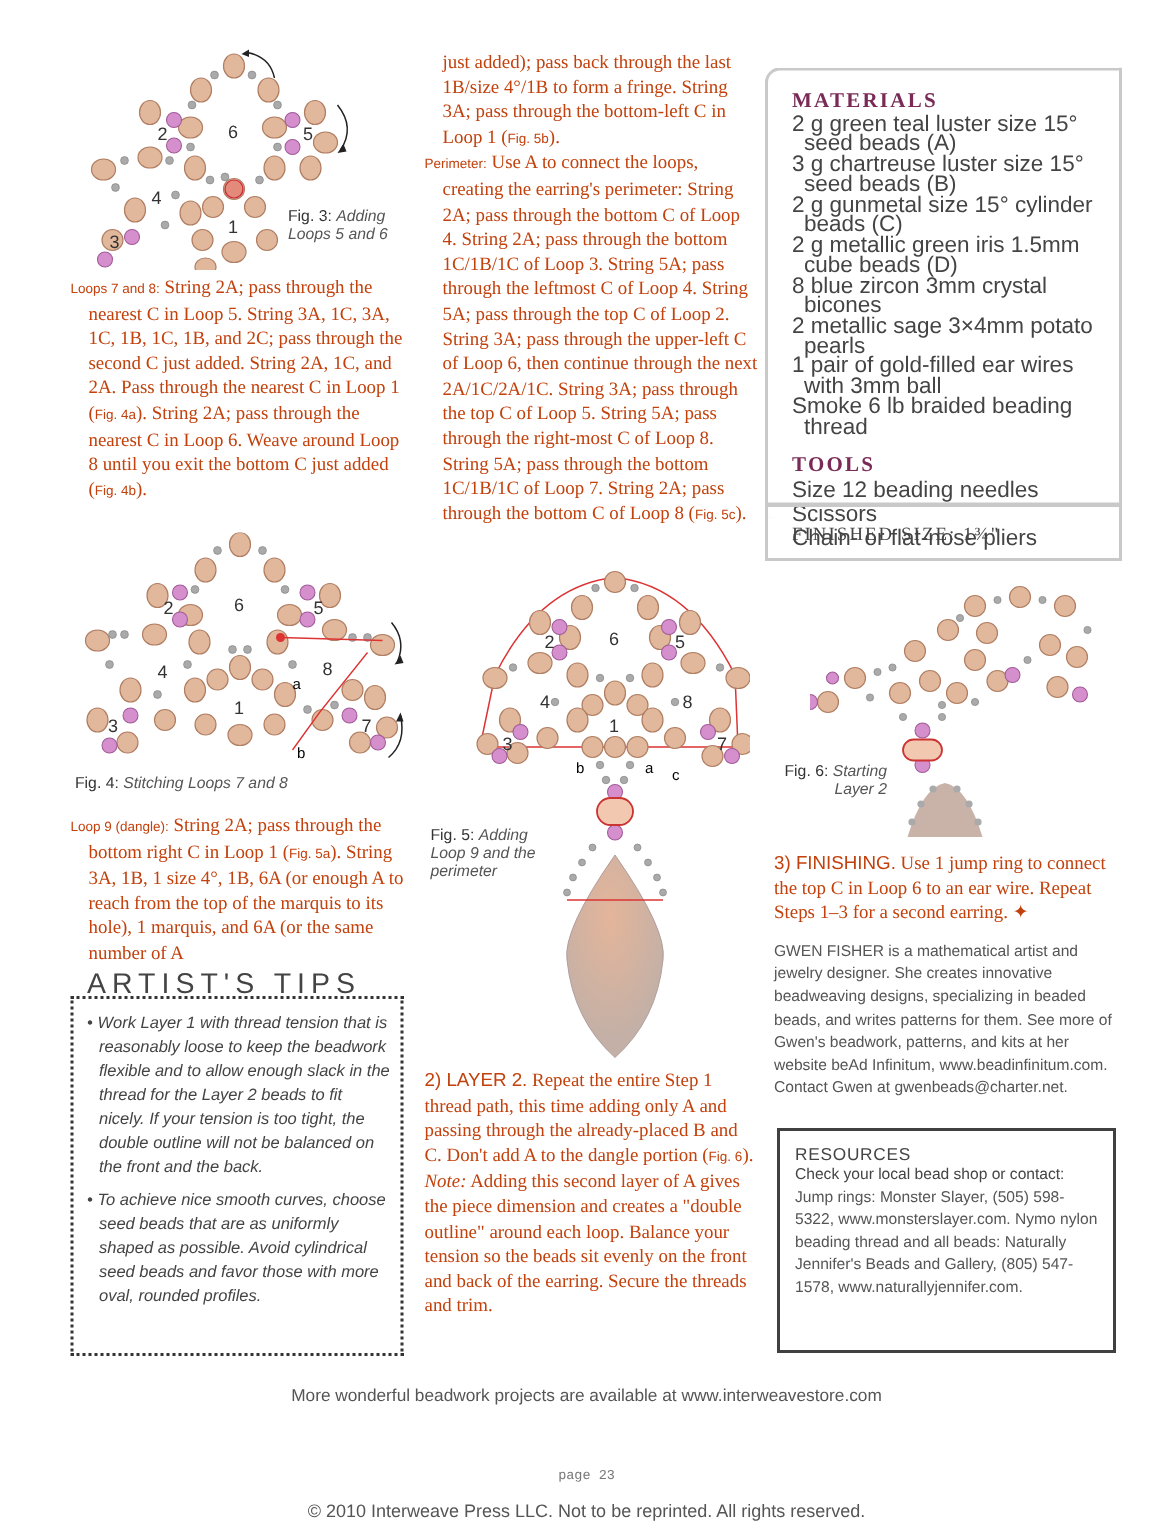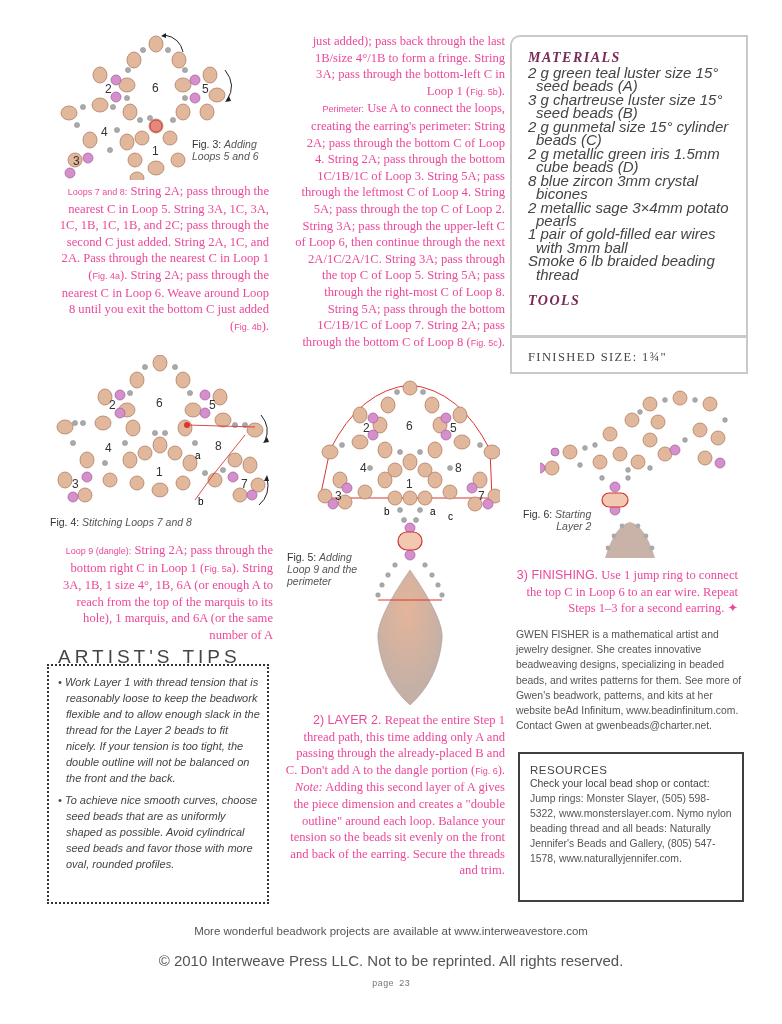--- a/index.html
+++ b/index.html
@@ -1,27 +1,27 @@
 <!DOCTYPE html>
 <html><head>
 <meta charset="utf-8">
 <style>
   html,body{margin:0;padding:0;background:#fff;}
   body{width:782px;height:1024px;position:relative;overflow:hidden;color:#3a3a3a;}
   .sans{font-family:"Liberation Sans","DejaVu Sans",sans-serif;}
   .abs{position:absolute;}
-  .body-text{font-family:"Liberation Serif","DejaVu Serif",serif;font-size:12.6px;line-height:16.6px;color:#ec4899;text-align:right;}
+  .body-text{font-family:"Liberation Serif","DejaVu Serif",serif;font-size:12.6px;line-height:16.6px;color:#c2410c;}
   .body-text .run{font-family:"Liberation Sans",sans-serif;font-size:9px;}
   .hang{padding-left:12px;text-indent:-12px;margin:0;}
   .cap{font-family:"Liberation Sans",sans-serif;font-size:10.5px;color:#333;line-height:12px;}
   .cap i{color:#555;}
   .lbl{font-family:"Liberation Sans",sans-serif;font-size:10px;}
   .num{font-family:"Liberation Sans",sans-serif;font-size:12px;fill:#333;}
   
-  .mat-box{left:510px;top:35px;width:234px;height:298px;border:2.5px solid #c9c9c9;border-radius:10px 0 0 0;border-bottom:none;font-style:italic;}
+  .mat-box{left:510px;top:45px;width:234px;height:298px;border:2.5px solid #c9c9c9;border-radius:10px 0 0 0;border-bottom:none;}
   .mat-box h3{margin:0;font-family:"Liberation Serif",serif;font-size:14px;letter-spacing:1.5px;color:#7a2a56;font-weight:bold;}
   .mat-list{font-family:"Liberation Sans",sans-serif;font-size:15px;line-height:13.2px;color:#444;margin:0;padding:0;list-style:none;}
   .mat-list li{padding-left:8px;text-indent:-8px;margin-bottom:0.5px;}
   .finished{left:510px;top:335px;width:234px;height:34px;border:2.5px solid #c9c9c9;border-top:3px solid #c9c9c9;}
   .finished span{font-family:"Liberation Serif",serif;font-size:12.5px;letter-spacing:1.4px;color:#444;}
   
   .tips-box{left:47px;top:664px;width:218px;height:236px;border:2px dotted #333;}
   .tips-title{left:58px;top:646px;font-family:"Liberation Sans",sans-serif;font-size:19px;letter-spacing:4px;color:#444;font-weight:normal;}
   .tips-list{margin:0;padding:0;list-style:none;font-family:Liberation Sans, sans-serif;font-style:italic;font-size:11px;line-height:16px;color:#444;}
   .tips-list li{padding-left:11px;text-indent:-8px;margin-bottom:6px;}
@@ -312,20 +312,25 @@
       <li>2 g green teal luster size 15° seed beads (A)</li>
       <li>3 g chartreuse luster size 15° seed beads (B)</li>
       <li>2 g gunmetal size 15° cylinder beads (C)</li>
       <li>2 g metallic green iris 1.5mm cube beads (D)</li>
       <li>8 blue zircon 3mm crystal bicones</li>
       <li>2 metallic sage 3×4mm potato pearls</li>
       <li>1 pair of gold-filled ear wires with 3mm ball</li>
       <li>Smoke 6 lb braided beading thread</li>
     </ul>
     <h3 style="margin-top:12px;">TOOLS</h3>
+    <ul class="mat-list" style="line-height:15.5px;">
+      <li>Size 12 beading needles</li>
+      <li>Scissors</li>
+      <li>Chain- or flat-nose pliers</li>
+    </ul>
   </div>
 </div>
 <div class="abs finished">
   <div style="padding:9px 0 0 16px;"><span>FINISHED SIZE: 1¾"</span></div>
 </div>
 
 <svg class="abs" style="left:540px;top:390px" width="200" height="140" viewBox="0 0 200 140">
   <g fill="#e2b89c" stroke="#b07e63" stroke-width="0.8">
     <ellipse cx="140" cy="8" rx="7" ry="7"></ellipse>
       <ellipse cx="110" cy="14" rx="7" ry="7"></ellipse>
@@ -395,14 +400,14 @@
 
 <div class="abs res-box">
   <div style="padding:10px 10px 0 10px;">
     <div class="res-title">RESOURCES</div>
     <div class="res-text" style="color:#444;">Check your local bead shop or contact:</div>
     <div class="res-text">Jump rings: Monster Slayer, (505) 598-5322, www.monsterslayer.com. Nymo nylon beading thread and all beads: Naturally Jennifer's Beads and Gallery, (805) 547-1578, www.naturallyjennifer.com.</div>
   </div>
 </div>
 
 <div class="abs footer" style="top:925px;font-size:11.5px;">More wonderful beadwork projects are available at www.interweavestore.com</div>
-<div class="abs footer" style="top:952px;font-size:15px;">© 2010 Interweave Press LLC. Not to be reprinted. All rights reserved.</div>
+<div class="abs footer" style="top:1000px;font-size:12px;">© 2010 Interweave Press LLC. Not to be reprinted. All rights reserved.</div>
 <div class="abs footer" style="top:979px;font-size:9px;color:#777;font-family:Liberation Mono, monospace;">page 23</div>
 
 </body></html>

